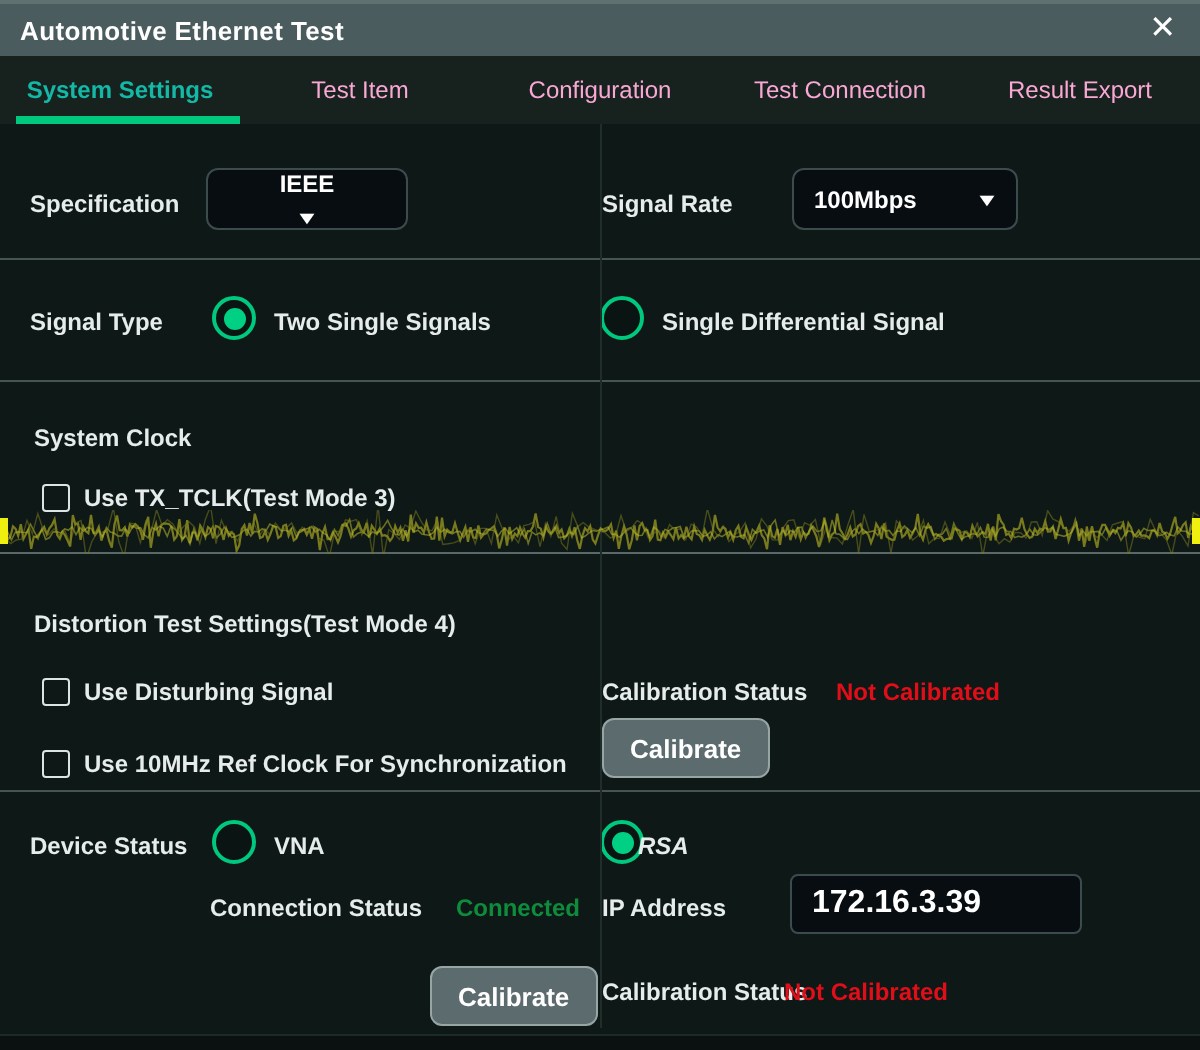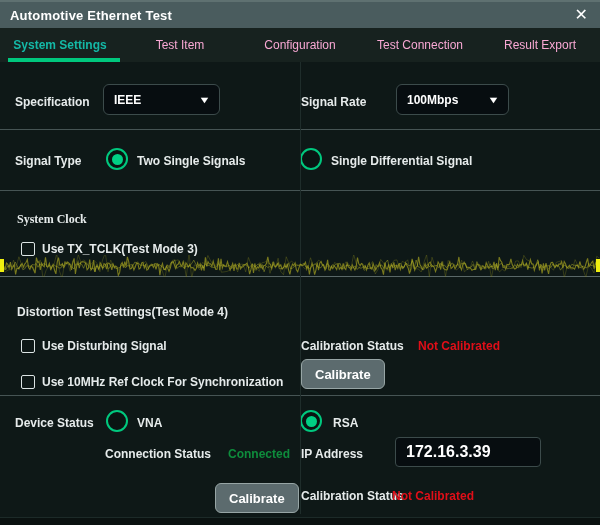--- a/index.html
+++ b/index.html
@@ -102,21 +102,21 @@
     <div class="tab">
       <span>Test Connection</span>
     </div>
     <div class="tab">
       <span>Result Export</span>
     </div>
   </div>
 
   <div class="section sec-a">
     <span class="abs lbl" style="left:15px;top:33px;">Specification</span>
-    <div class="abs dropdown" style="left:103px;top:22px;width:117px;">
+    <div class="abs dropdown" style="left:103px;top:22px;width:101px;flex-direction:column;">
       <span>IEEE</span>
       <span class="caret">▼</span>
     </div>
     <span class="abs lbl" style="left:301px;top:33px;">Signal Rate</span>
     <div class="abs dropdown" style="left:396px;top:22px;width:113px;">
       <span>100Mbps</span>
       <span class="caret">▼</span>
     </div>
   </div>
 
@@ -126,21 +126,21 @@
         <span class="dot"></span>
       </div>
     <span class="abs lbl" style="left:137px;top:24px;">Two Single Signals</span>
     <div class="abs radio" style="left:300px;top:18px;">
         <span class="dot"></span>
       </div>
     <span class="abs lbl" style="left:331px;top:24px;">Single Differential Signal</span>
   </div>
 
   <div class="section sec-c">
-    <span class="abs header-lbl" style="left:17px;top:21px;font-family:Liberation Serif, serif;">System Clock</span>
+    <span class="abs header-lbl" style="left:17px;top:21px;">System Clock</span>
     <div class="abs checkbox" style="left:21px;top:51px;"></div>
     <span class="abs lbl" style="left:42px;top:51px;">Use TX_TCLK(Test Mode 3)</span>
   </div>
 
   <div class="section sec-d">
     <span class="abs header-lbl" style="left:17px;top:28px;">Distortion Test Settings(Test Mode 4)</span>
     <div class="abs checkbox" style="left:21px;top:62px;"></div>
     <span class="abs lbl" style="left:42px;top:62px;">Use Disturbing Signal</span>
     <span class="abs lbl" style="left:301px;top:62px;">Calibration Status</span>
     <span class="abs status-red" style="left:418px;top:62px;">Not Calibrated</span>
@@ -151,21 +151,21 @@
 
   <div class="section sec-e">
     <span class="abs lbl" style="left:15px;top:20px;">Device Status</span>
     <div class="abs radio" style="left:106px;top:14px;">
         <span class="dot"></span>
       </div>
     <span class="abs lbl" style="left:137px;top:20px;">VNA</span>
     <div class="abs radio checked" style="left:300px;top:14px;">
         <span class="dot"></span>
       </div>
-    <span class="abs lbl" style="left:333px;top:20px;">RSA</span>
+    <span class="abs lbl" style="left:319px;top:20px;font-style:italic;">RSA</span>
 
     <span class="abs lbl" style="left:105px;top:51px;">Connection Status</span>
     <span class="abs status-green" style="left:228px;top:51px;">Connected</span>
     <span class="abs lbl" style="left:301px;top:51px;">IP Address</span>
     <div class="abs textfield" style="left:395px;top:41px;width:146px;">
       <span>172.16.3.39</span>
     </div>
 
     <div class="abs btn" style="left:215px;top:87px;">Calibrate</div>
     <span class="abs lbl" style="left:301px;top:93px;">Calibration Status</span>

